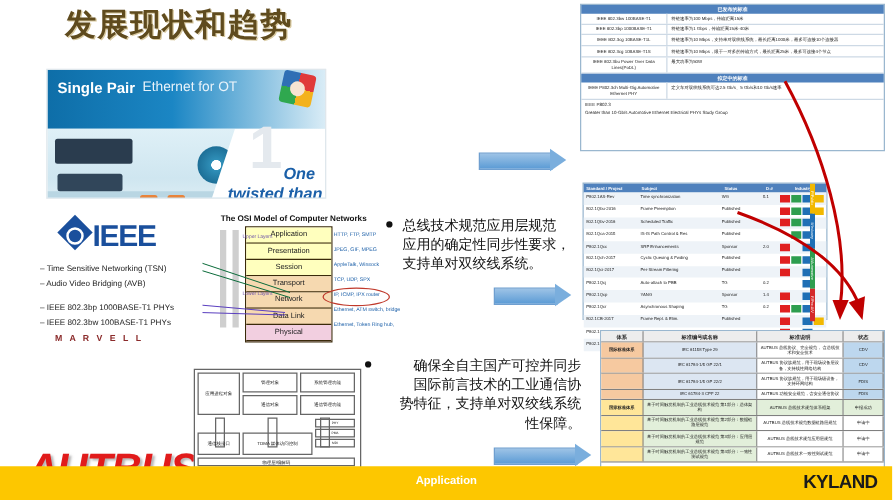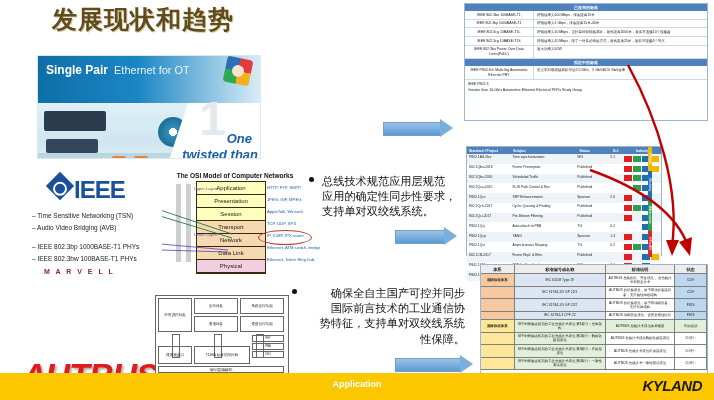--- a/index.html
+++ b/index.html
@@ -128,21 +128,21 @@
   .t3 .c-c{width:70px;}
   .t3 .c-d{width:32px;border-right:none;}
   .t3 .head>div{background:#ededed;font-weight:bold;font-size:4.2px;}
 
   
   .redsvg{position:absolute;left:580px;top:60px;width:134px;height:230px;pointer-events:none;}
 
   
   .footer{position:absolute;left:0;bottom:0;width:714px;height:27px;background:#fdc700;}
   .footer .conf{position:absolute;left:0;right:0;top:6px;text-align:center;font-size:9px;color:#fff;font-weight:bold;}
-  .footer .ky{position:absolute;right:12px;top:4px;font-size:15px;font-weight:bold;font-style:italic;color:#1b1b1b;letter-spacing:-0.5px;}
+  .footer .ky{position:absolute;right:12px;top:4px;font-size:15px;font-weight:bold;color:#1b1b1b;letter-spacing:-0.5px;}
 </style>
 </head>
 <body>
 
 <div id="slide">
 
   <div class="title">发展现状和趋势</div>
 
   <div class="spe">
     <div class="spe-top">

